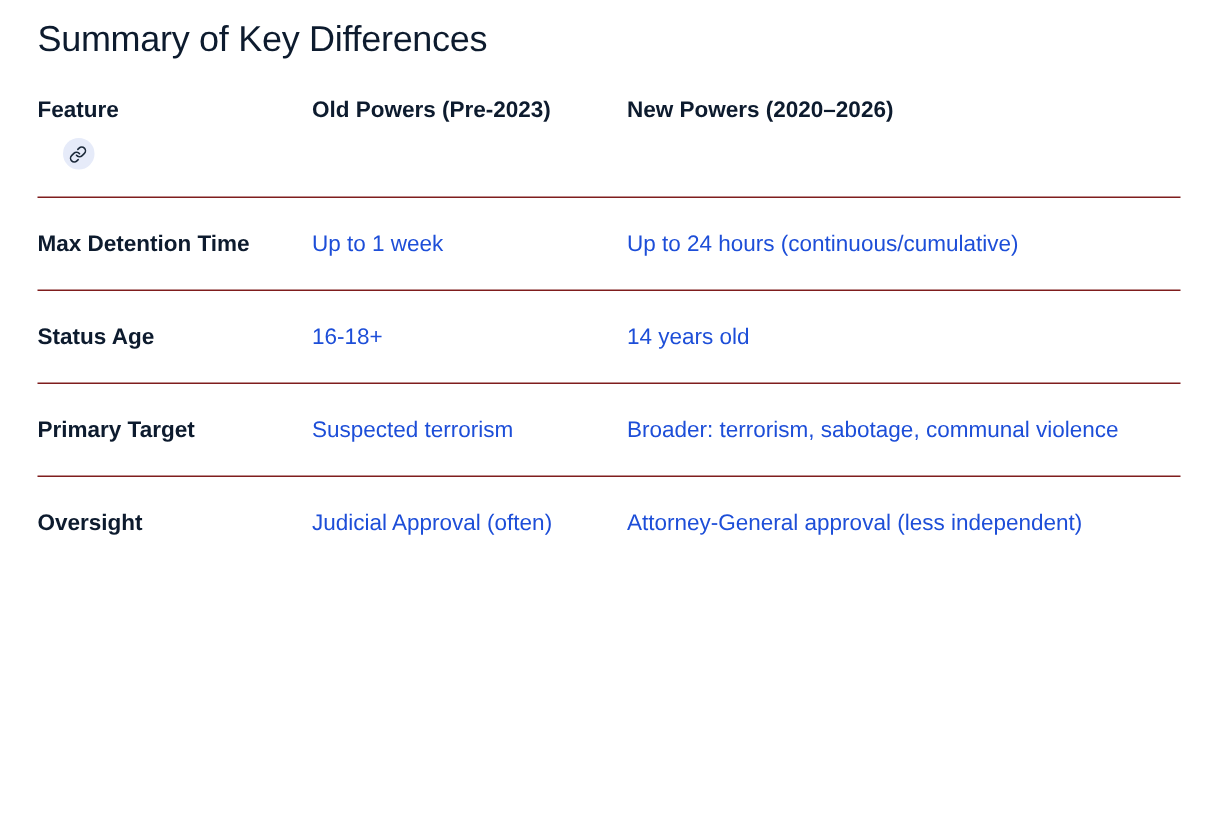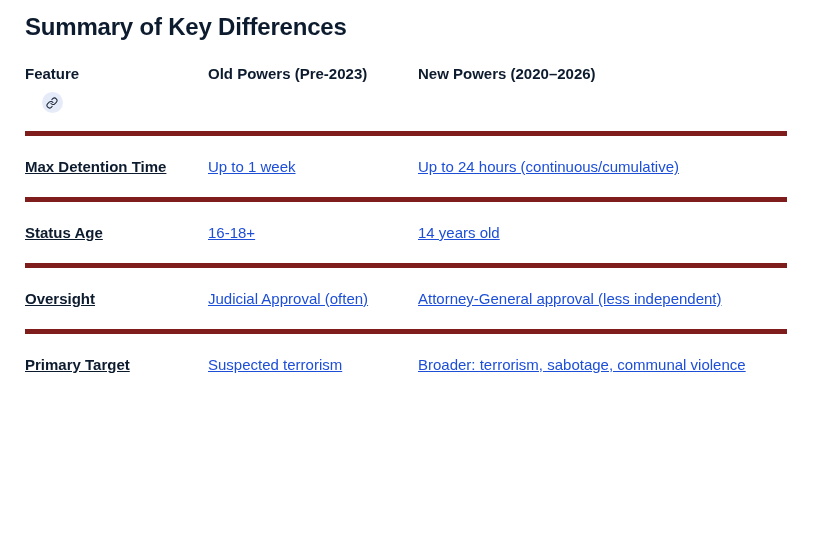--- a/index.html
+++ b/index.html
@@ -21,21 +21,21 @@
     height: 542px;
     box-sizing: border-box;
   }
 
   .page-title {
     position: absolute;
     left: 25px;
     top: 12px;
     font-size: 24px;
     line-height: 30px;
-    font-weight: 700;
+    font-weight: 400;
     color: #0d1b2e;
     letter-spacing: -0.2px;
     margin: 0;
   }
 
   .cmp-table {
     position: absolute;
     left: 25px;
     top: 62px;
     width: 762px;
@@ -80,22 +80,21 @@
     width: 21px;
     height: 21px;
     border-radius: 50%;
     background: #e6ebf9;
     flex: 0 0 auto;
   }
   .anchor-badge svg { display: block; }
 
   
   .cmp-table tbody tr > * {
-    border-top: 5px solid #7f1d1d;
-    text-decoration: underline;
+    border-top: 1px solid #7f1d1d;
   }
 
   .cmp-table tbody th,
   .cmp-table tbody td {
     padding-top: 19px;
     padding-bottom: 19px;
   }
 
   .cmp-table tbody th {
     font-weight: 700;
@@ -150,25 +149,25 @@
         <th>Max Detention Time</th>
         <td class="col-old">Up to 1 week</td>
         <td class="col-new">Up to 24 hours (continuous/cumulative)</td>
       </tr>
       <tr>
         <th>Status Age</th>
         <td class="col-old">16-18+</td>
         <td class="col-new">14 years old</td>
       </tr>
       <tr>
+        <th>Primary Target</th>
+        <td class="col-old">Suspected terrorism</td>
+        <td class="col-new">Broader: terrorism, sabotage, communal violence</td>
+      </tr>
+      <tr>
         <th>Oversight</th>
         <td class="col-old">Judicial Approval (often)</td>
         <td class="col-new">Attorney-General approval (less independent)</td>
-      </tr>
-      <tr>
-        <th>Primary Target</th>
-        <td class="col-old">Suspected terrorism</td>
-        <td class="col-new">Broader: terrorism, sabotage, communal violence</td>
       </tr>
     </tbody>
   </table>
 
 </div>
 
 </body></html>

